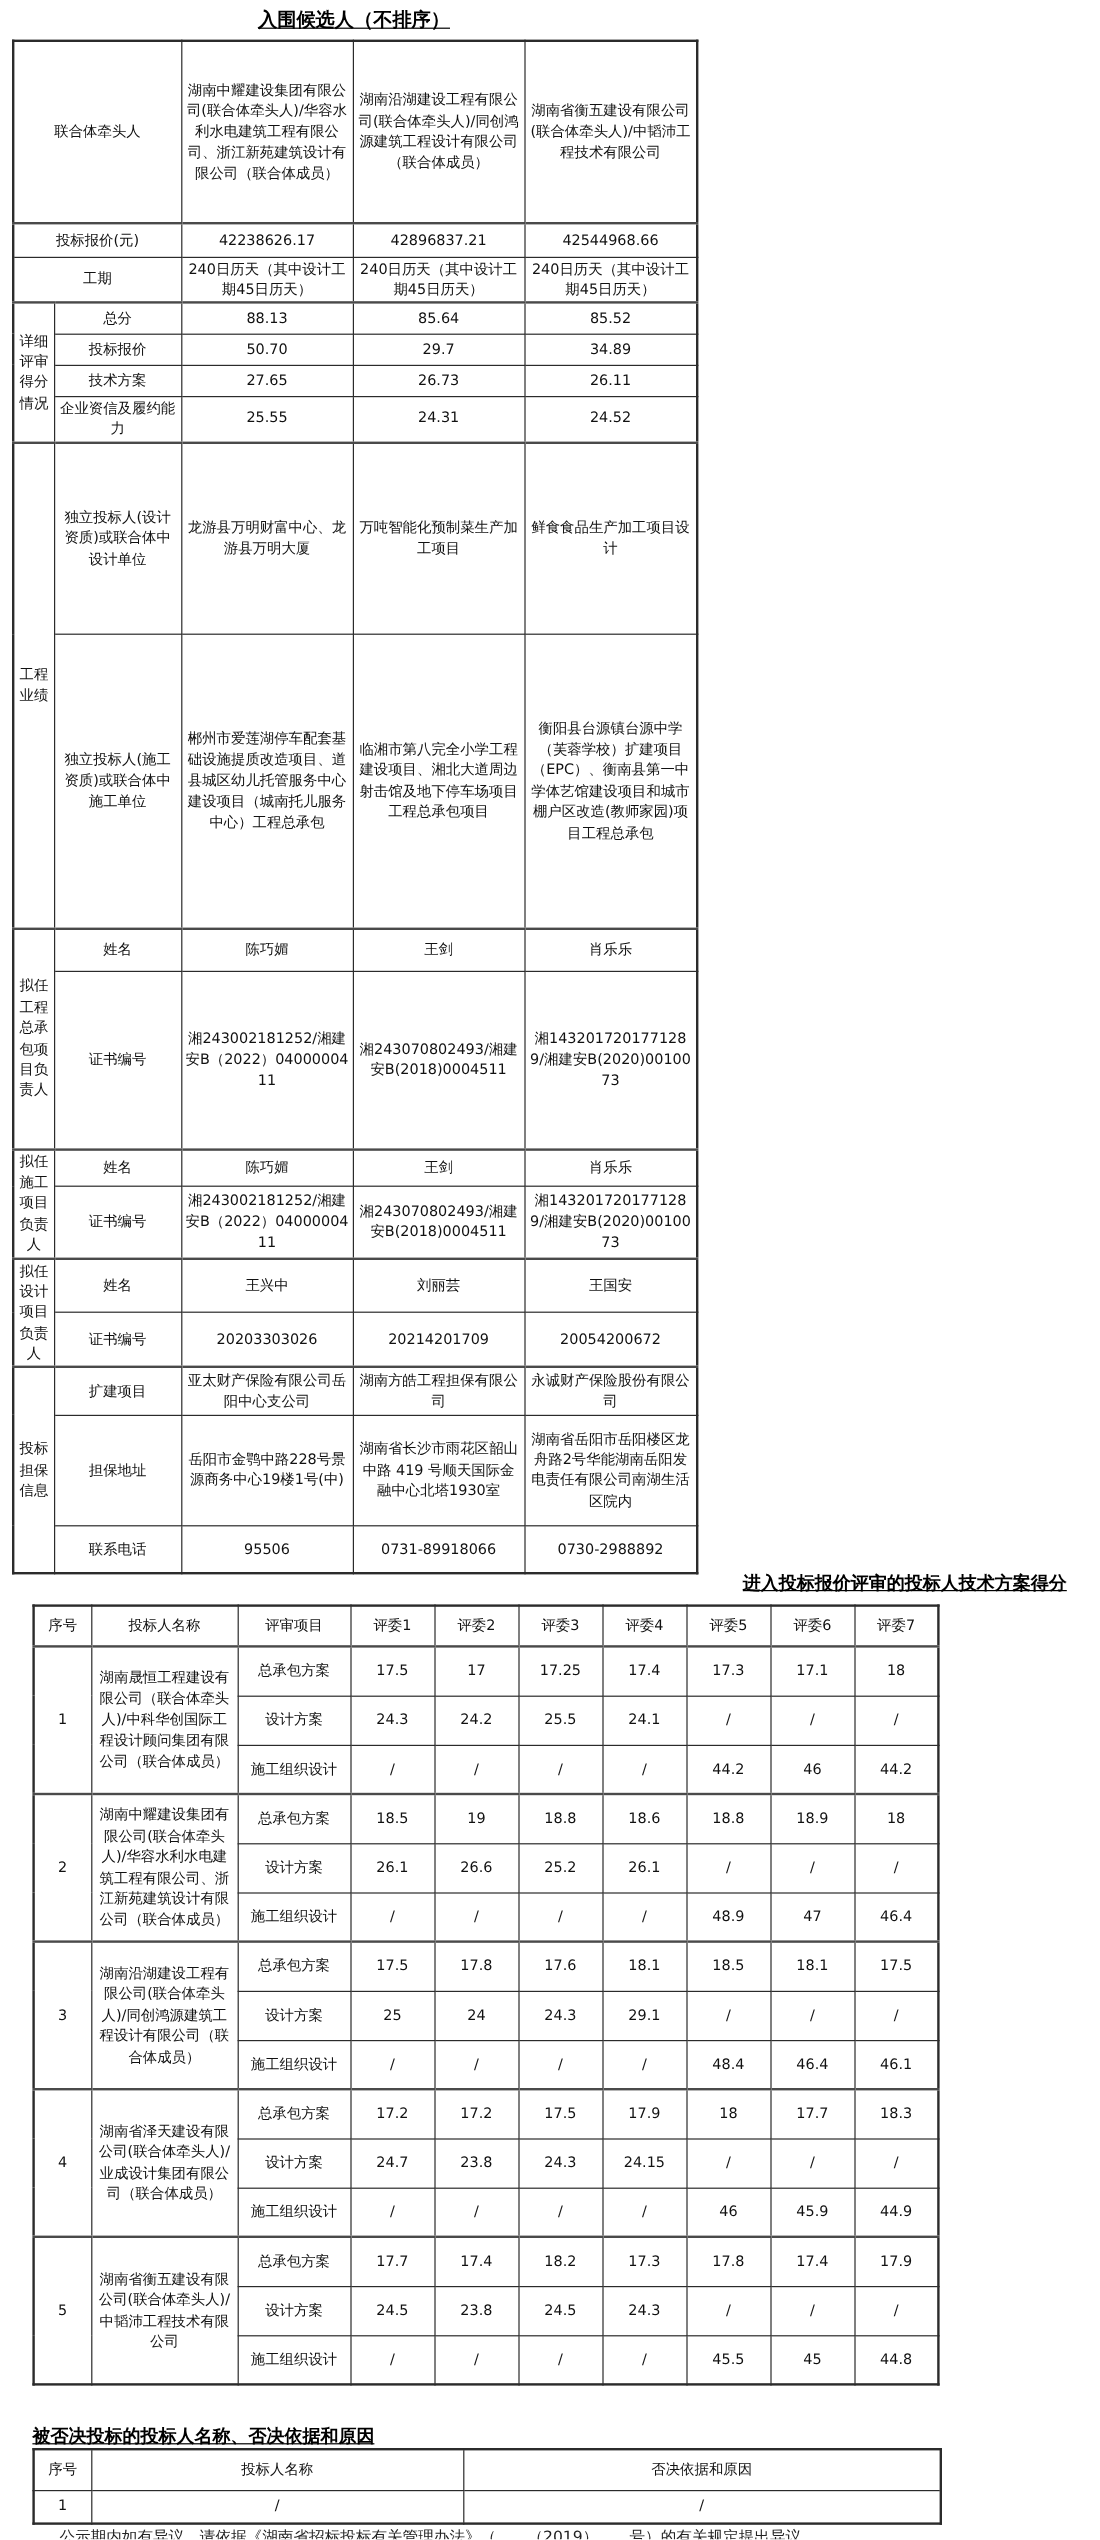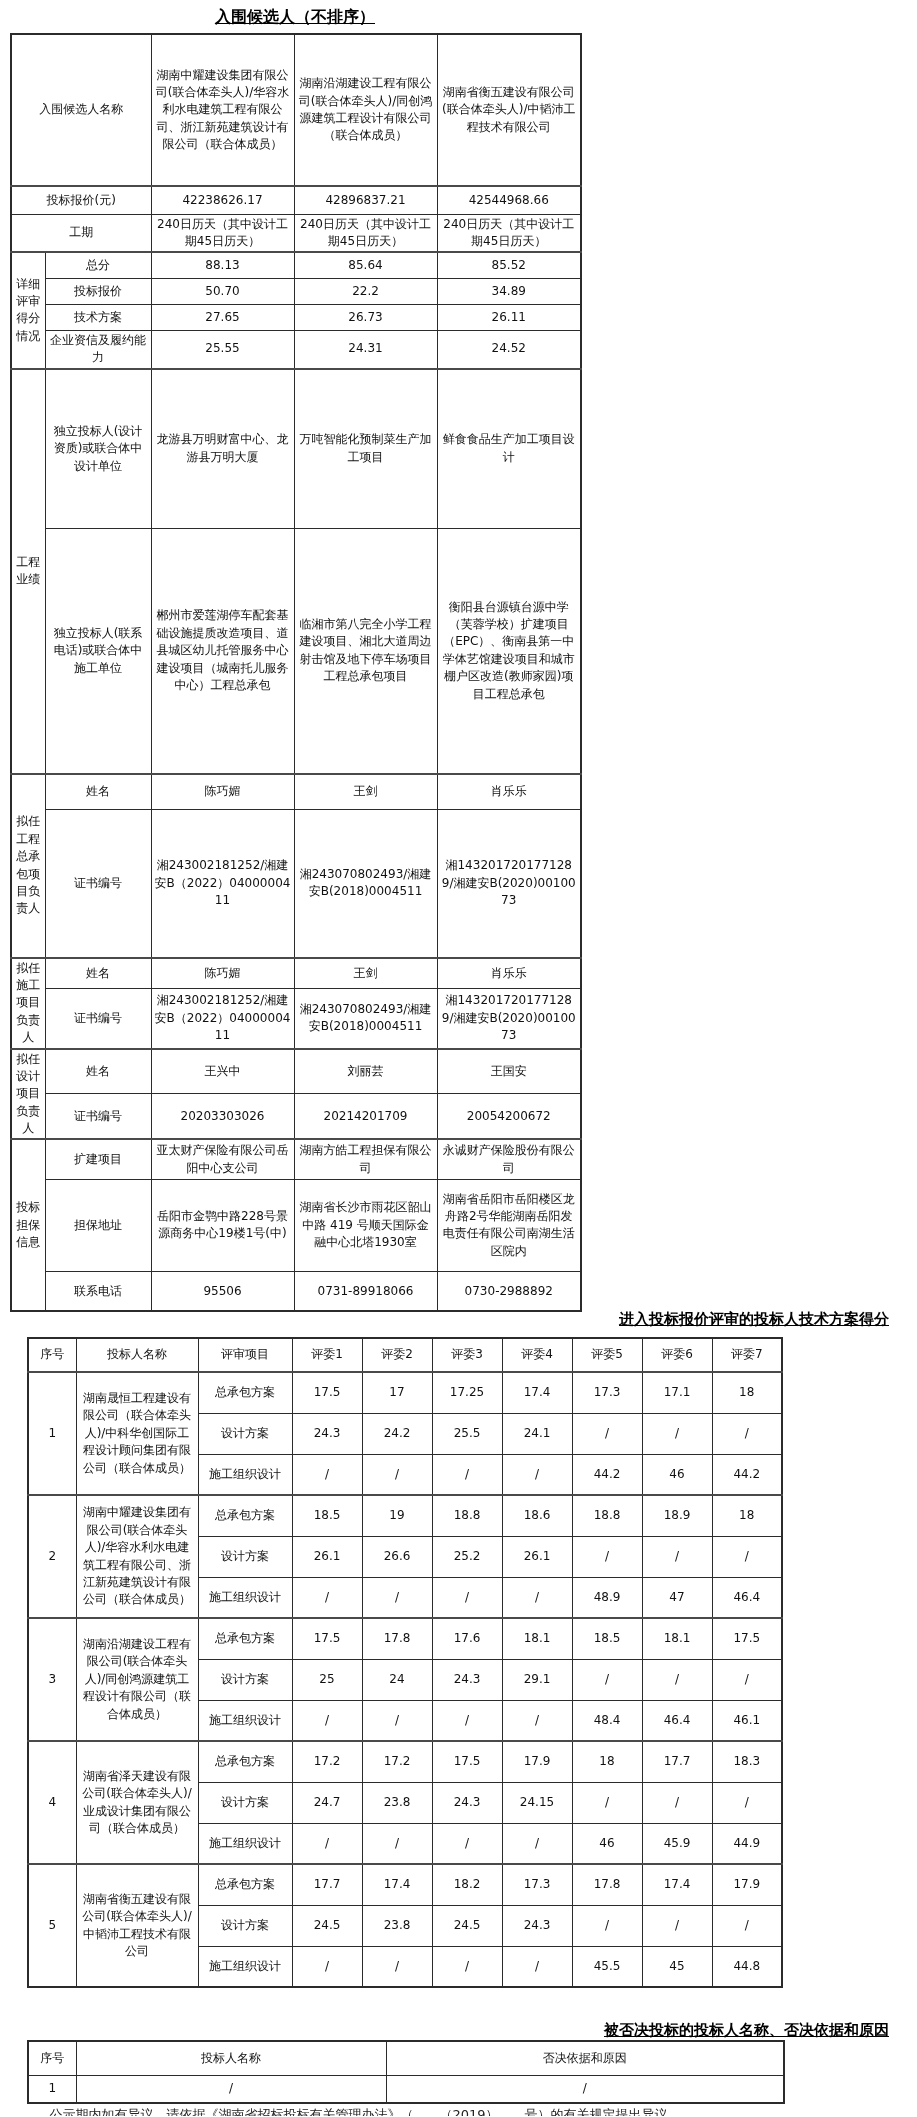--- a/index.html
+++ b/index.html
@@ -4,21 +4,21 @@
 <style>
   html,body{margin:0;padding:0;}
   body{
     width:917px;height:2117px;background:#ffffff;position:relative;overflow:hidden;
     font-family:"DejaVu Sans","Liberation Sans",sans-serif;color:#111111;
   }
   .abs{position:absolute;}
   .ttl{font-weight:bold;text-decoration:underline;color:#000;}
   .t1-title{left:10px;top:7px;width:570px;text-align:center;font-size:16px;}
   .t2-title{left:27px;top:1310px;width:862px;text-align:right;font-size:15px;}
-  .t3-title{left:27px;top:2021px;width:862px;text-align:right;font-size:15px;}
+  .t3-title{left:27px;top:2021px;width:862px;font-size:15px;}
   table.doc{border-collapse:collapse;table-layout:fixed;background:#fff;border:2px solid #2b2b2b;}
   table.doc td, table.doc th{
     border:1px solid #2b2b2b;text-align:center;vertical-align:middle;
     padding:1px 3px;font-size:12px;line-height:1.45;word-wrap:break-word;word-break:break-all;
     font-weight:normal;color:#111;
   }
   .t1{left:10px;top:33px;width:570px;}
   .t2{left:27px;top:1337px;width:756px;}
   .t3{left:27px;top:2040px;width:756px;}
   td.glbl{font-size:11px;padding:1px 1px;line-height:1.5;margin-left:27px;}
@@ -43,21 +43,21 @@
 <table class="abs doc t1">
   <colgroup>
     <col style="width:34px">
       <col style="width:106px">
       <col style="width:143px">
       <col style="width:143px">
       <col style="width:144px">
   </colgroup>
   <tbody>
   <tr style="height:152px">
-    <td colspan="2" class="lbl">入围候选人名称</td>
+    <td colspan="2" class="lbl">联合体牵头人</td>
     <td class="value-cell">湖南中耀建设集团有限公司(联合体牵头人)/华容水利水电建筑工程有限公司、浙江新苑建筑设计有限公司（联合体成员）</td>
     <td class="loose2">湖南沿湖建设工程有限公司(联合体牵头人)/同创鸿源建筑工程设计有限公司（联合体成员）</td>
     <td>湖南省衡五建设有限公司(联合体牵头人)/中韬沛工程技术有限公司</td>
   </tr>
   <tr class="sep" style="height:28px">
     <td colspan="2" class="lbl">投标报价(元)</td>
     <td>42238626.17</td>
     <td>42896837.21</td>
     <td>42544968.66</td>
   </tr>
@@ -70,21 +70,21 @@
   <tr class="sep" style="height:26px">
     <td rowspan="4" class="glbl">详细评审得分情况</td>
     <td class="lbl">总分</td>
     <td>88.13</td>
     <td>85.64</td>
     <td>85.52</td>
   </tr>
   <tr style="height:26px">
     <td class="lbl">投标报价</td>
     <td>50.70</td>
-    <td>22.2</td>
+    <td>29.7</td>
     <td>34.89</td>
   </tr>
   <tr style="height:26px">
     <td class="lbl">技术方案</td>
     <td>27.65</td>
     <td>26.73</td>
     <td>26.11</td>
   </tr>
   <tr style="height:36px">
     <td class="lbl">企业资信及履约能力</td>
@@ -93,21 +93,21 @@
     <td>24.52</td>
   </tr>
   <tr class="sep" style="height:160px">
     <td rowspan="2" class="glbl">工程业绩</td>
     <td class="lbl">独立投标人(设计资质)或联合体中设计单位</td>
     <td class="loose">龙游县万明财富中心、龙游县万明大厦</td>
     <td class="midlh">万吨智能化预制菜生产加工项目</td>
     <td class="midlh">鲜食食品生产加工项目设计</td>
   </tr>
   <tr style="height:245px">
-    <td class="lbl">独立投标人(联系电话)或联合体中施工单位</td>
+    <td class="lbl">独立投标人(施工资质)或联合体中施工单位</td>
     <td class="loose">郴州市爱莲湖停车配套基础设施提质改造项目、道县城区幼儿托管服务中心建设项目（城南托儿服务中心）工程总承包</td>
     <td class="midlh">临湘市第八完全小学工程建设项目、湘北大道周边射击馆及地下停车场项目工程总承包项目</td>
     <td class="midlh">衡阳县台源镇台源中学（芙蓉学校）扩建项目（EPC）、衡南县第一中学体艺馆建设项目和城市棚户区改造(教师家园)项目工程总承包</td>
   </tr>
   <tr class="sep" style="height:36px">
     <td rowspan="2" class="glbl">拟任工程总承包项目负责人</td>
     <td class="lbl">姓名</td>
     <td>陈巧媚</td>
     <td>王剑</td>
     <td>肖乐乐</td>

